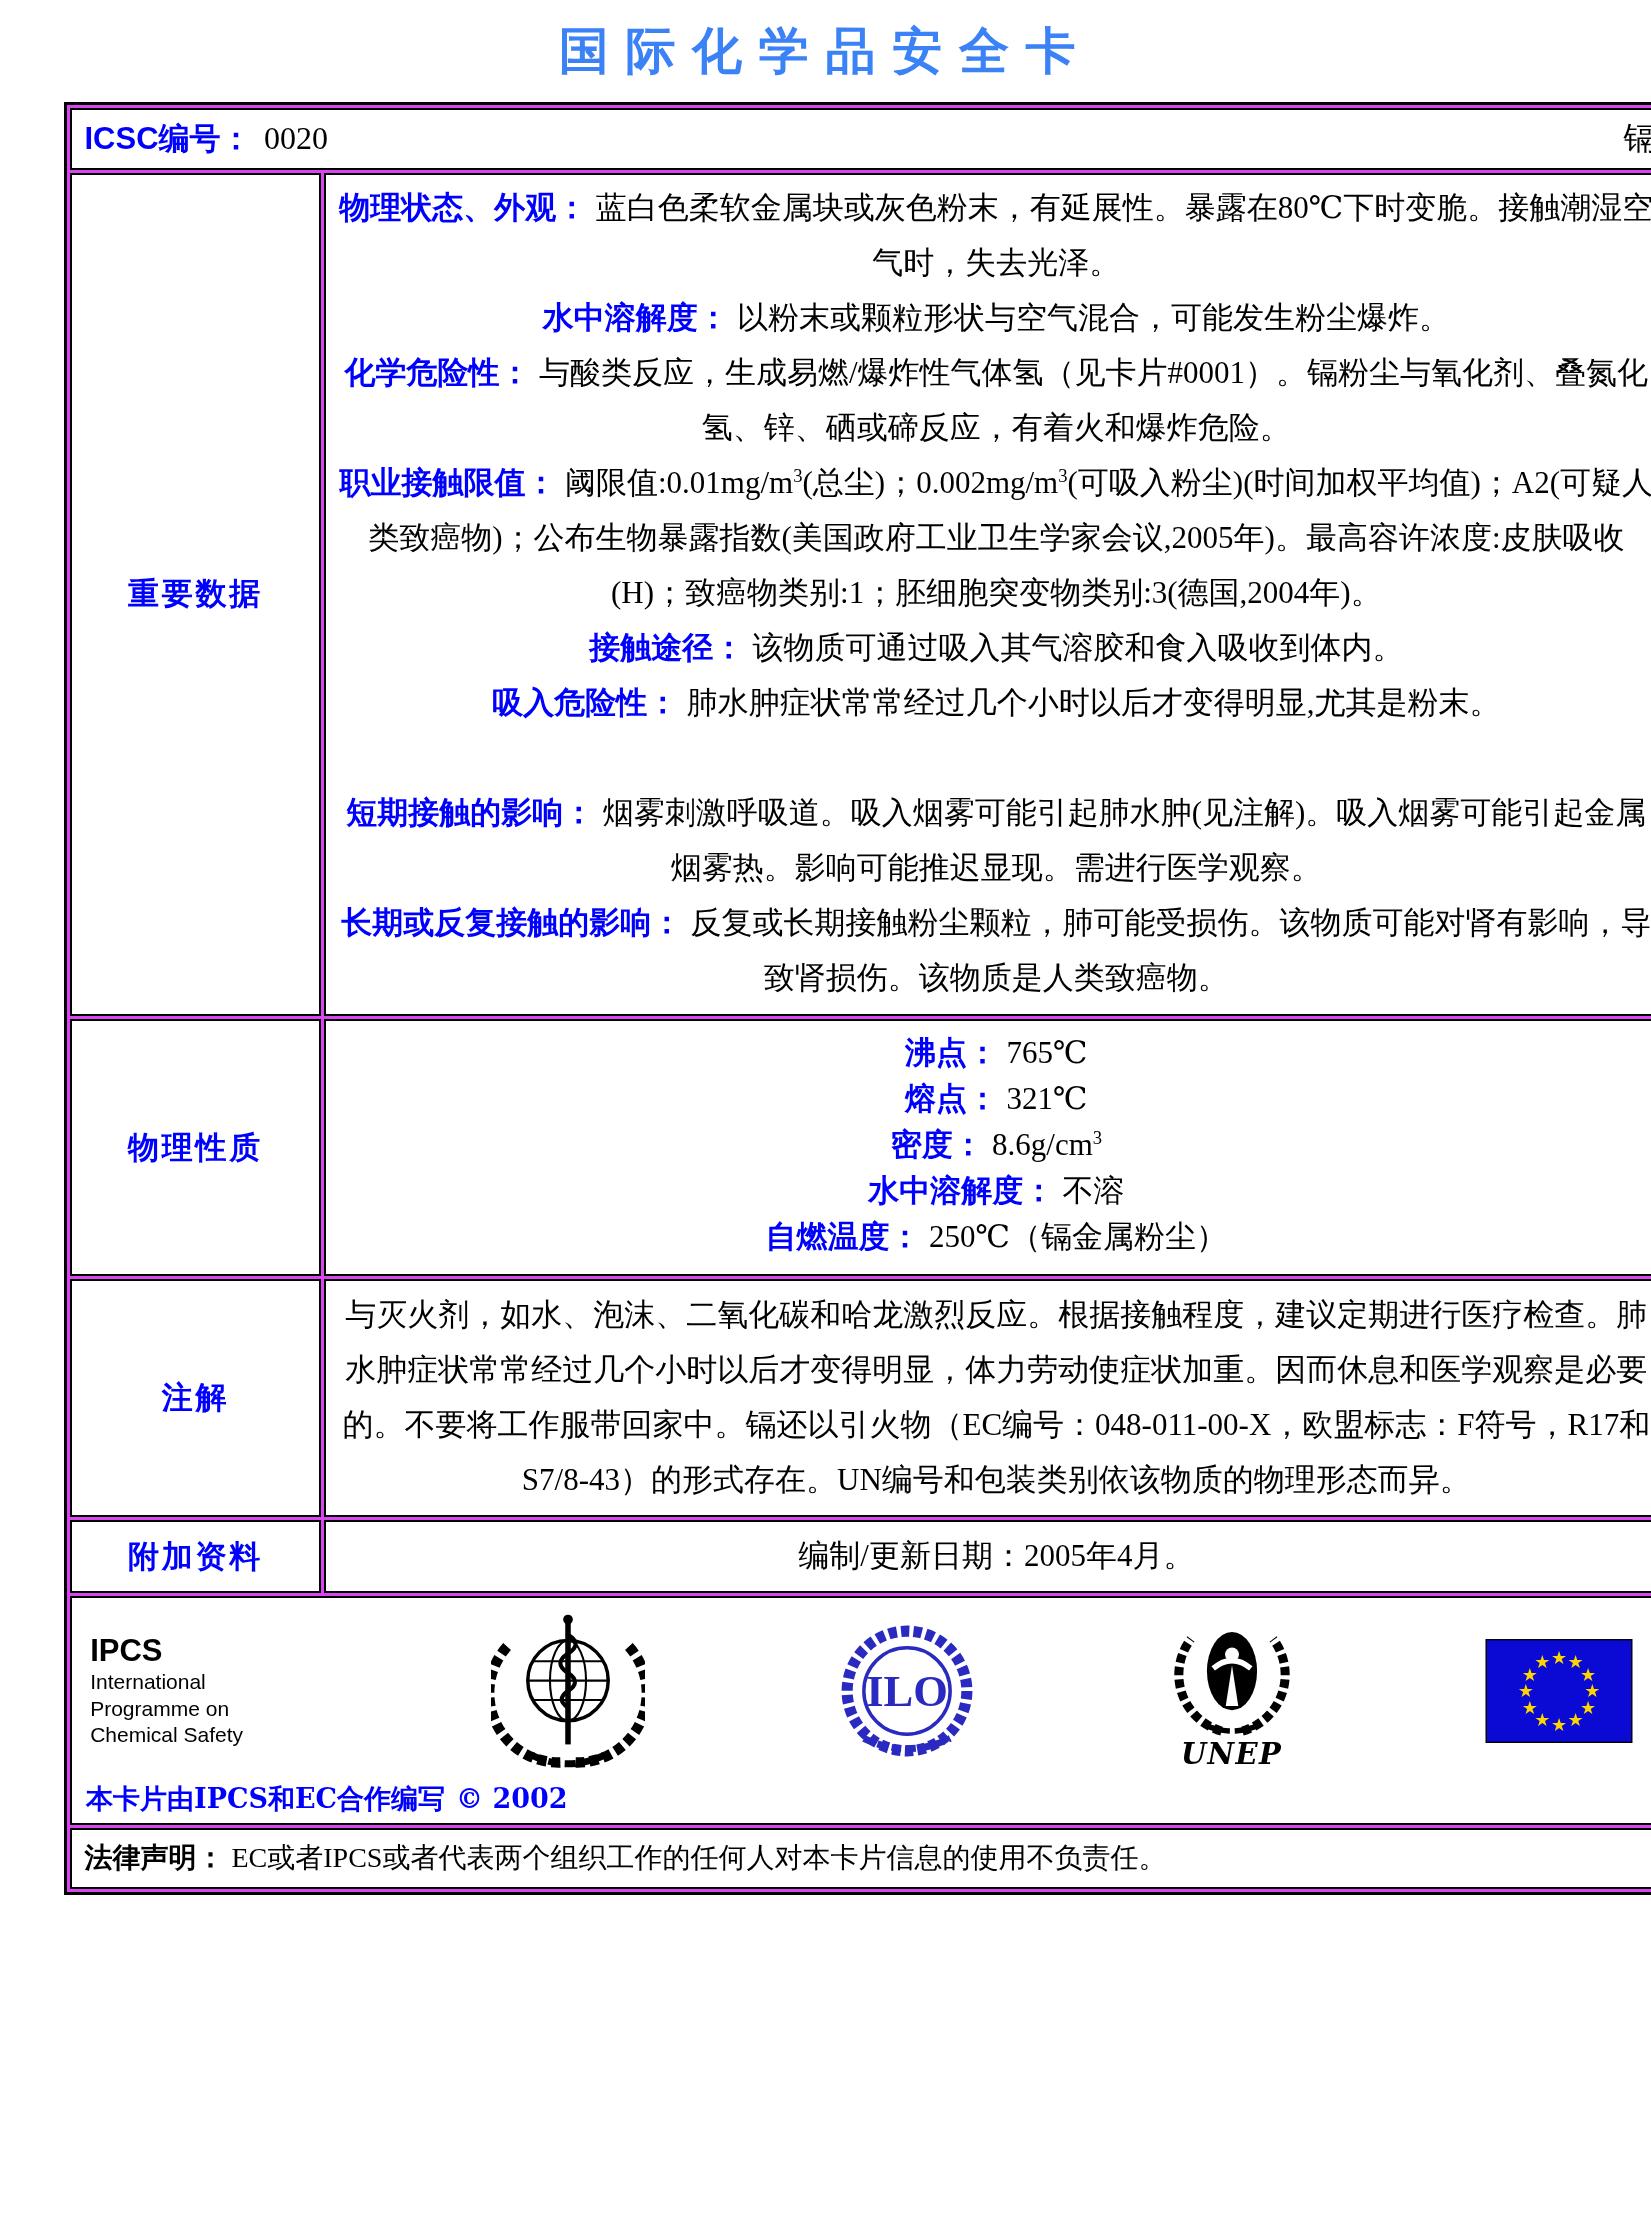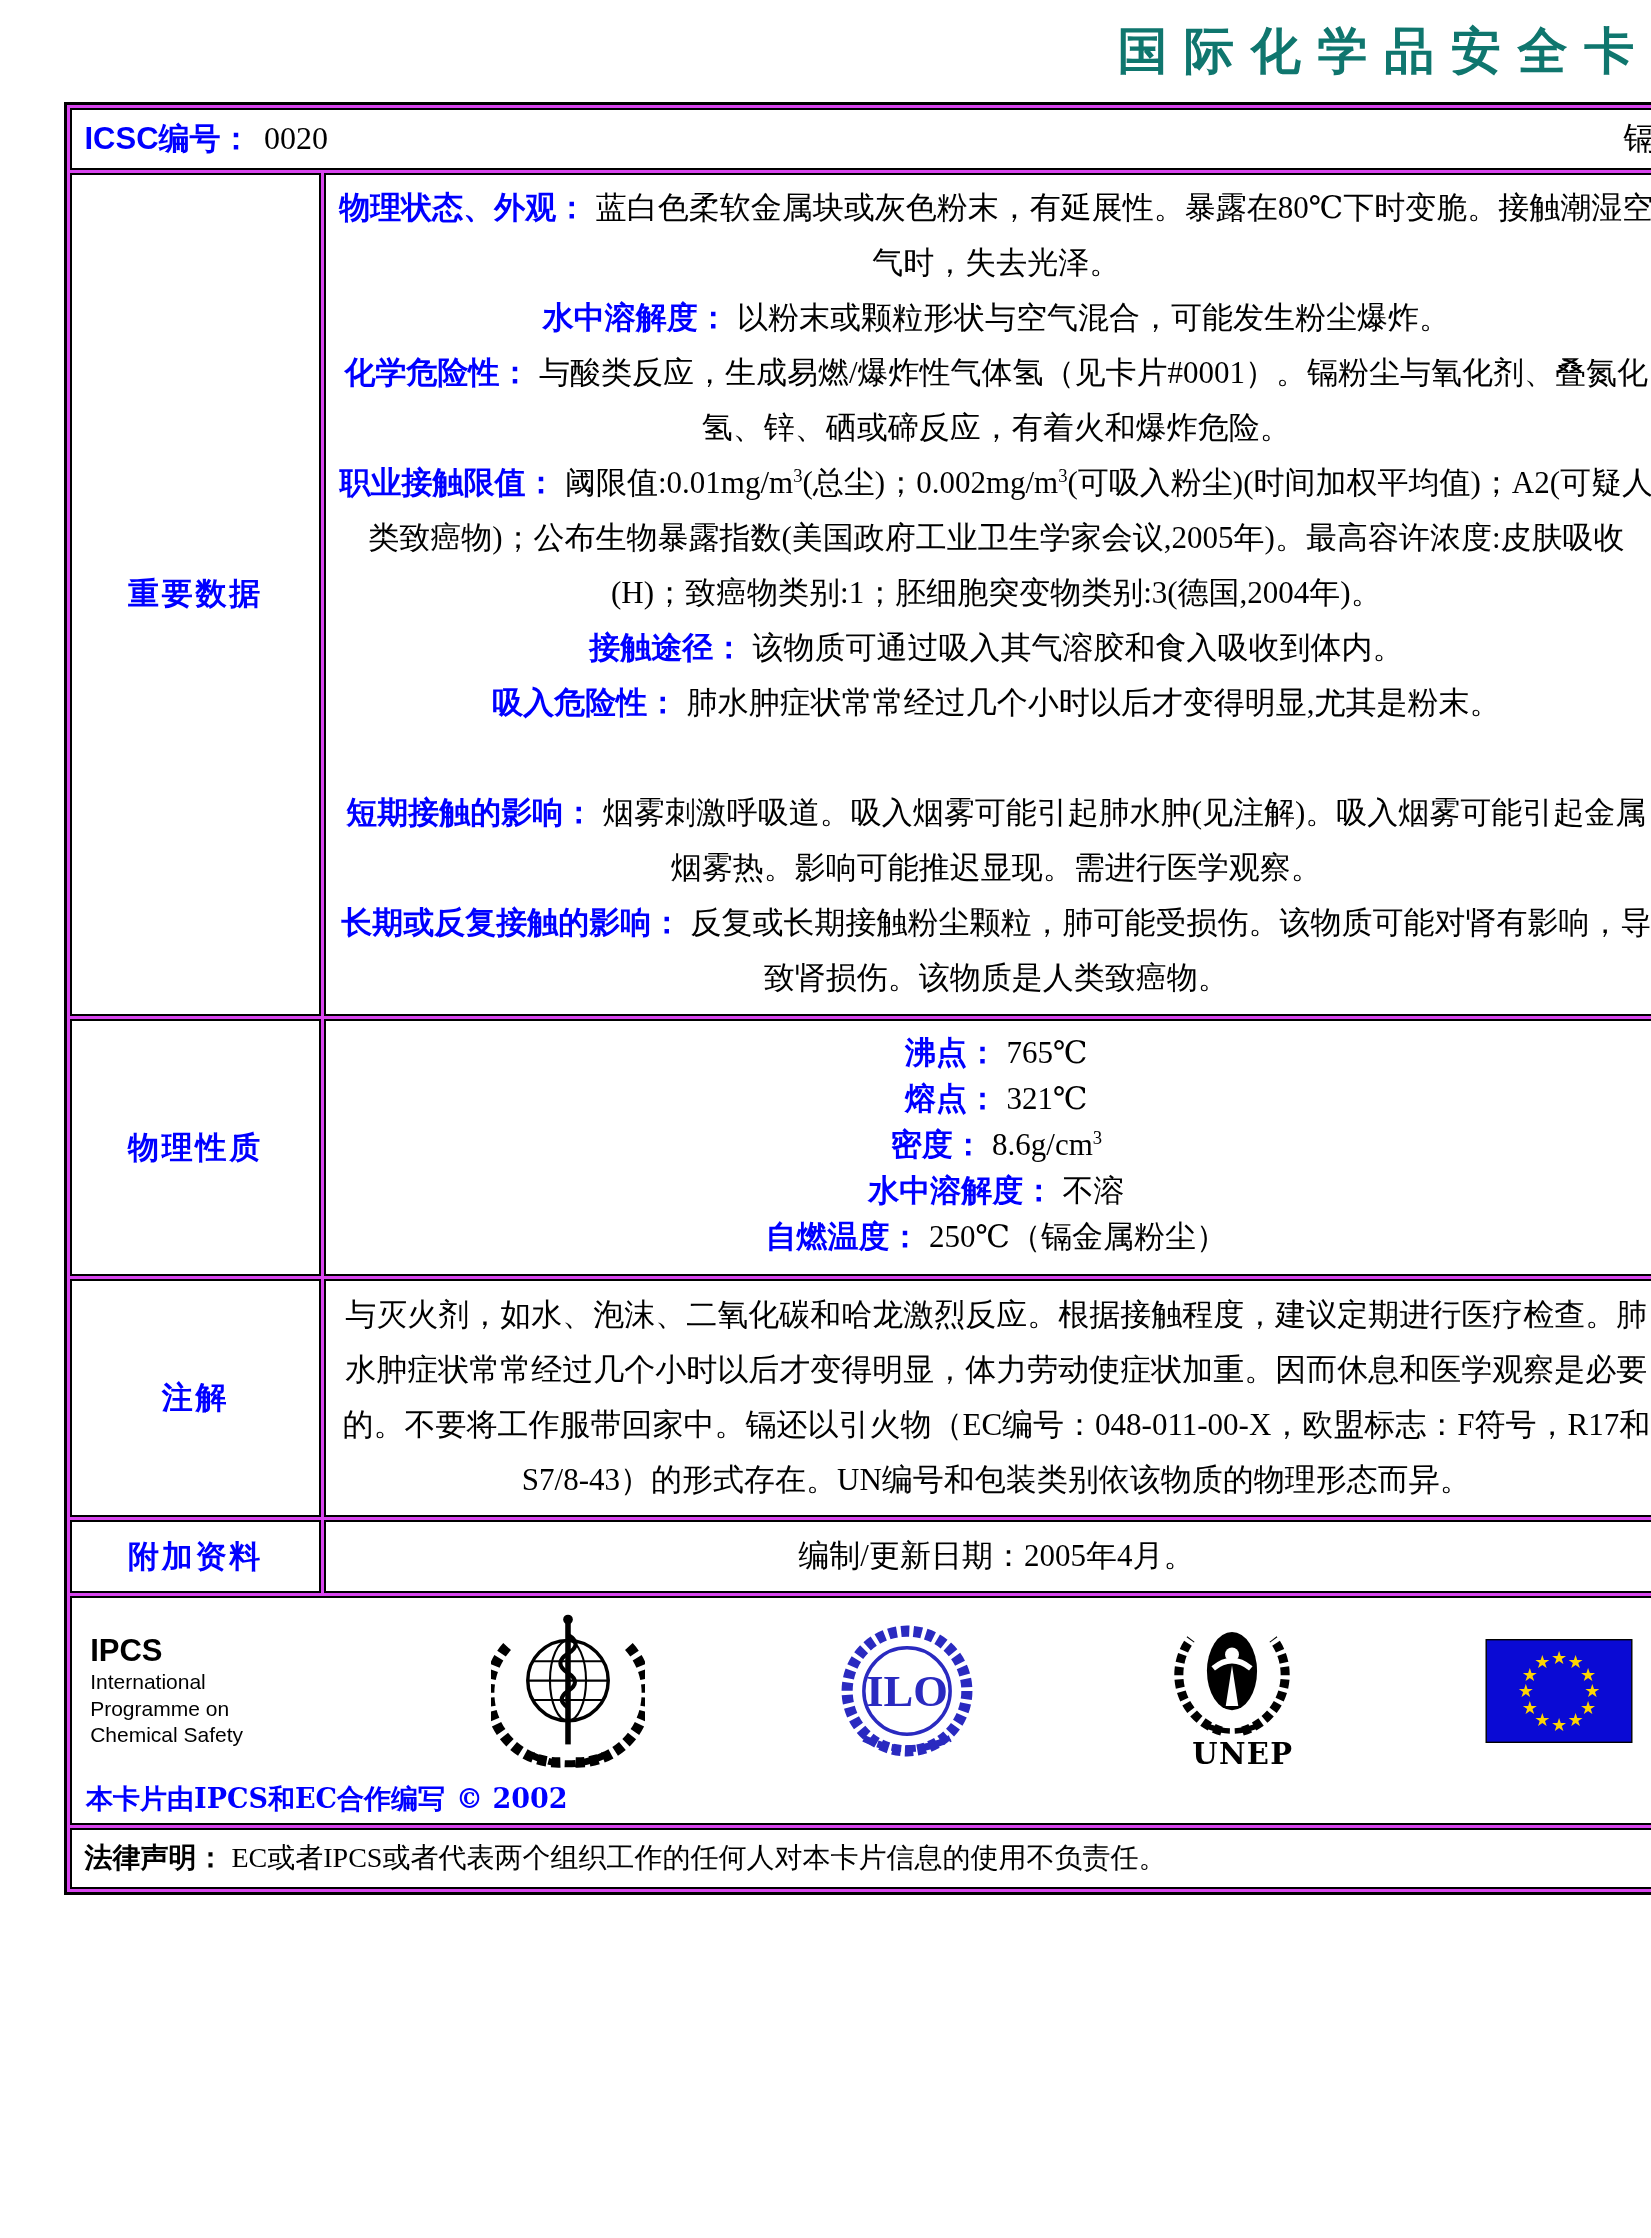--- a/index.html
+++ b/index.html
@@ -2,22 +2,22 @@
 <html style="font-size:11px"><head>
 <meta charset="utf-8">
 <style>
   html,body{margin:0;padding:0;background:#fff;}
   body{
     width:1651px;height:2239px;position:relative;
     font-family:"Liberation Serif","DejaVu Serif",serif;
     color:#000;
   }
   .page-title{
-    text-align:right;margin:18px 0 16.7px 0;
-    color:#0f766e;font-weight:bold;font-size:50px;letter-spacing:16.7px;
+    text-align:center;margin:18px 0 16.7px 0;
+    color:#3b82f6;font-weight:bold;font-size:50px;letter-spacing:16.7px;
     font-family:"DejaVu Serif","Liberation Serif",serif;
   }
   table.icsc-table{
     margin-left:64px;width:1612px;table-layout:fixed;
     border-collapse:separate;border-spacing:3.5px;
     border:3.5px solid #000;background:#d946ef;
   }
   td{border:2.1px solid #000;vertical-align:middle;background:#fff;}
   col.label-col{width:251px;}
   
@@ -47,21 +47,21 @@
   }
   .seg-text{color:#000;}
   .seg-sup{vertical-align:super;font-size:60%;line-height:0;}
   .env-cell{height:49px;}
   
   .footer-cell{padding:9.7px 14px 5.6px 14px;}
   .logo-strip{display:flex;align-items:center;justify-content:space-between;padding:0 21px 0 4.2px;}
   .ipcs-block{width:209px;font-family:"Liberation Sans","DejaVu Sans",sans-serif;}
   .ipcs-title{font-size:31px;font-weight:bold;}
   .ipcs-line{font-size:21px;line-height:26.4px;}
-  .unep-wrap{text-align:right;}
+  .unep-wrap{text-align:center;font-style:italic;}
   .unep-text{
     font-family:"DejaVu Serif","Liberation Serif",serif;
     font-weight:bold;font-size:29px;line-height:28px;letter-spacing:1.4px;
   }
   .credit-line{
     text-align:left;margin-top:7px;
     color:#0000ff;font-weight:bold;font-size:27px;
     font-family:"DejaVu Serif","Liberation Serif",serif;
   }
   .credit-year{margin-left:11px;}

